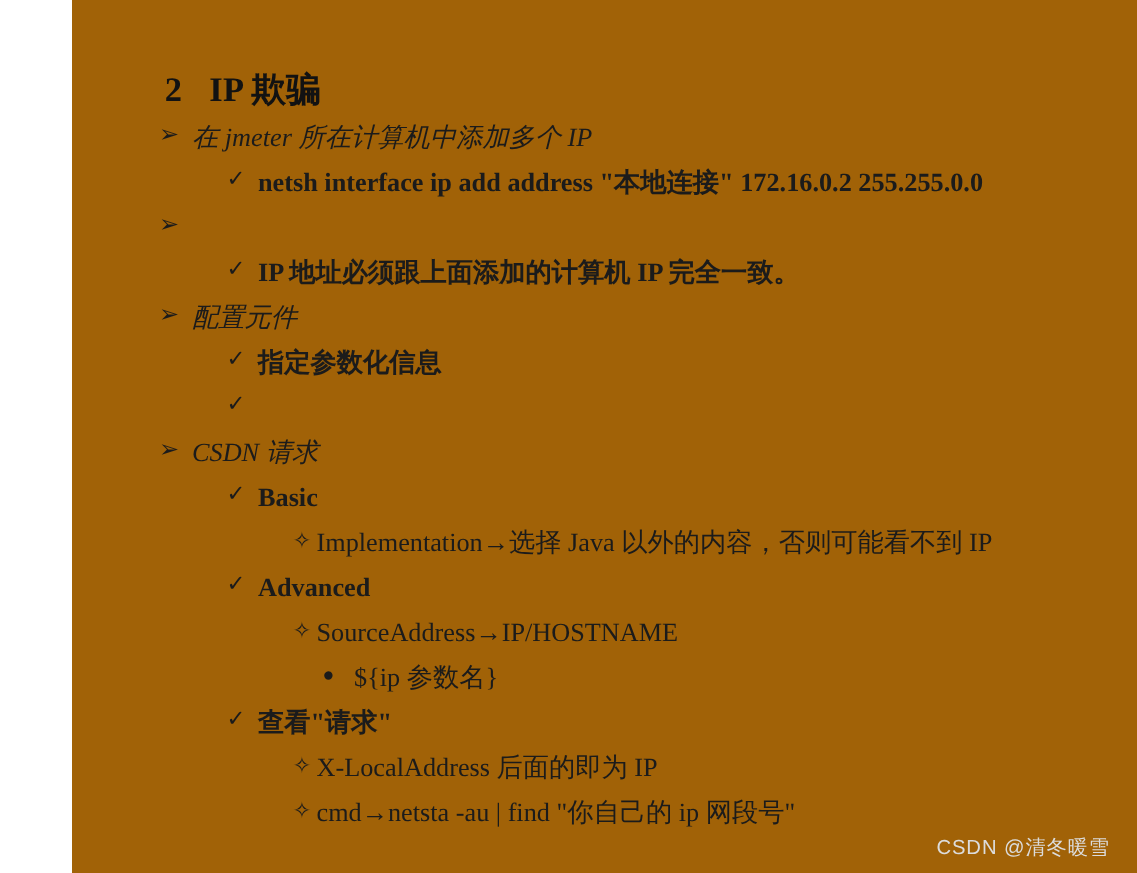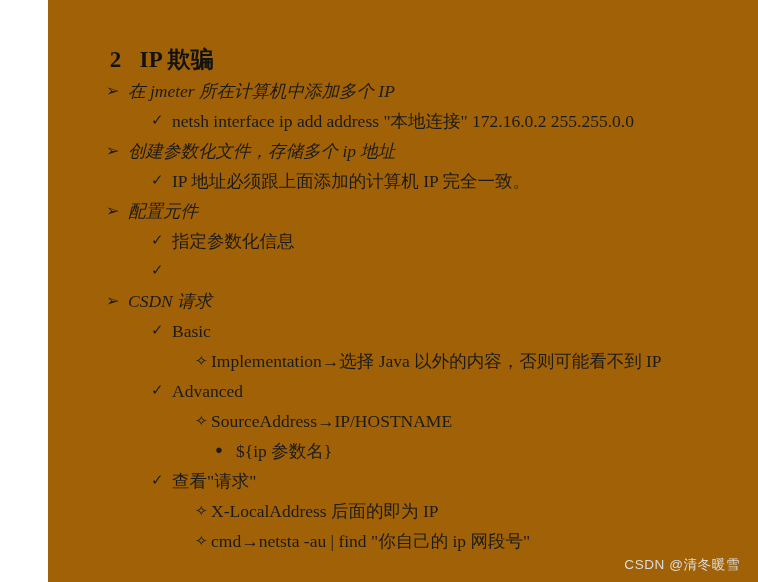--- a/index.html
+++ b/index.html
@@ -63,21 +63,21 @@
     position: absolute;
     top: 0;
     line-height: 30px;
   }
 
   
   .lvl1 > .marker { left: 58px;  font-size: 16px; }
   .lvl1 > .txt    { left: 80px; font-style: italic;  }
 
   .lvl2 > .marker { left: 103px; font-size: 15px; }
-  .lvl2 > .txt    { left: 124px; }
+  .lvl2 > .txt    { left: 124px; font-weight: bold; }
 
   .lvl3 > .marker { left: 147px; font-size: 15px; }
   .lvl3 > .txt    { left: 163px; }
 
   .lvl4 > .marker { left: 167px; font-size: 13px; }
   .lvl4 > .txt    { left: 188px; }
 
   
   .m-arrow  { transform: translateY(-0.5px); }
   .m-check  { font-size: 15px; transform: translateY(-1px); }
@@ -110,21 +110,20 @@
       <div class="line lvl1">
         <span class="marker m-arrow">➢</span>
         <span class="txt">在 jmeter 所在计算机中添加多个 IP</span>
       </div>
       <div class="line lvl2">
         <span class="marker m-check">✓</span>
         <span class="txt">netsh interface ip add address "本地连接" 172.16.0.2 255.255.0.0</span>
       </div>
       <div class="line lvl1">
         <span class="marker m-arrow">➢</span>
-        <span class="txt">创建参数化文件，存储多个 ip 地址</span>
       </div>
       <div class="line lvl2">
         <span class="marker m-check">✓</span>
         <span class="txt">IP 地址必须跟上面添加的计算机 IP 完全一致。</span>
       </div>
       <div class="line lvl1">
         <span class="marker m-arrow">➢</span>
         <span class="txt">配置元件</span>
       </div>
       <div class="line lvl2">

